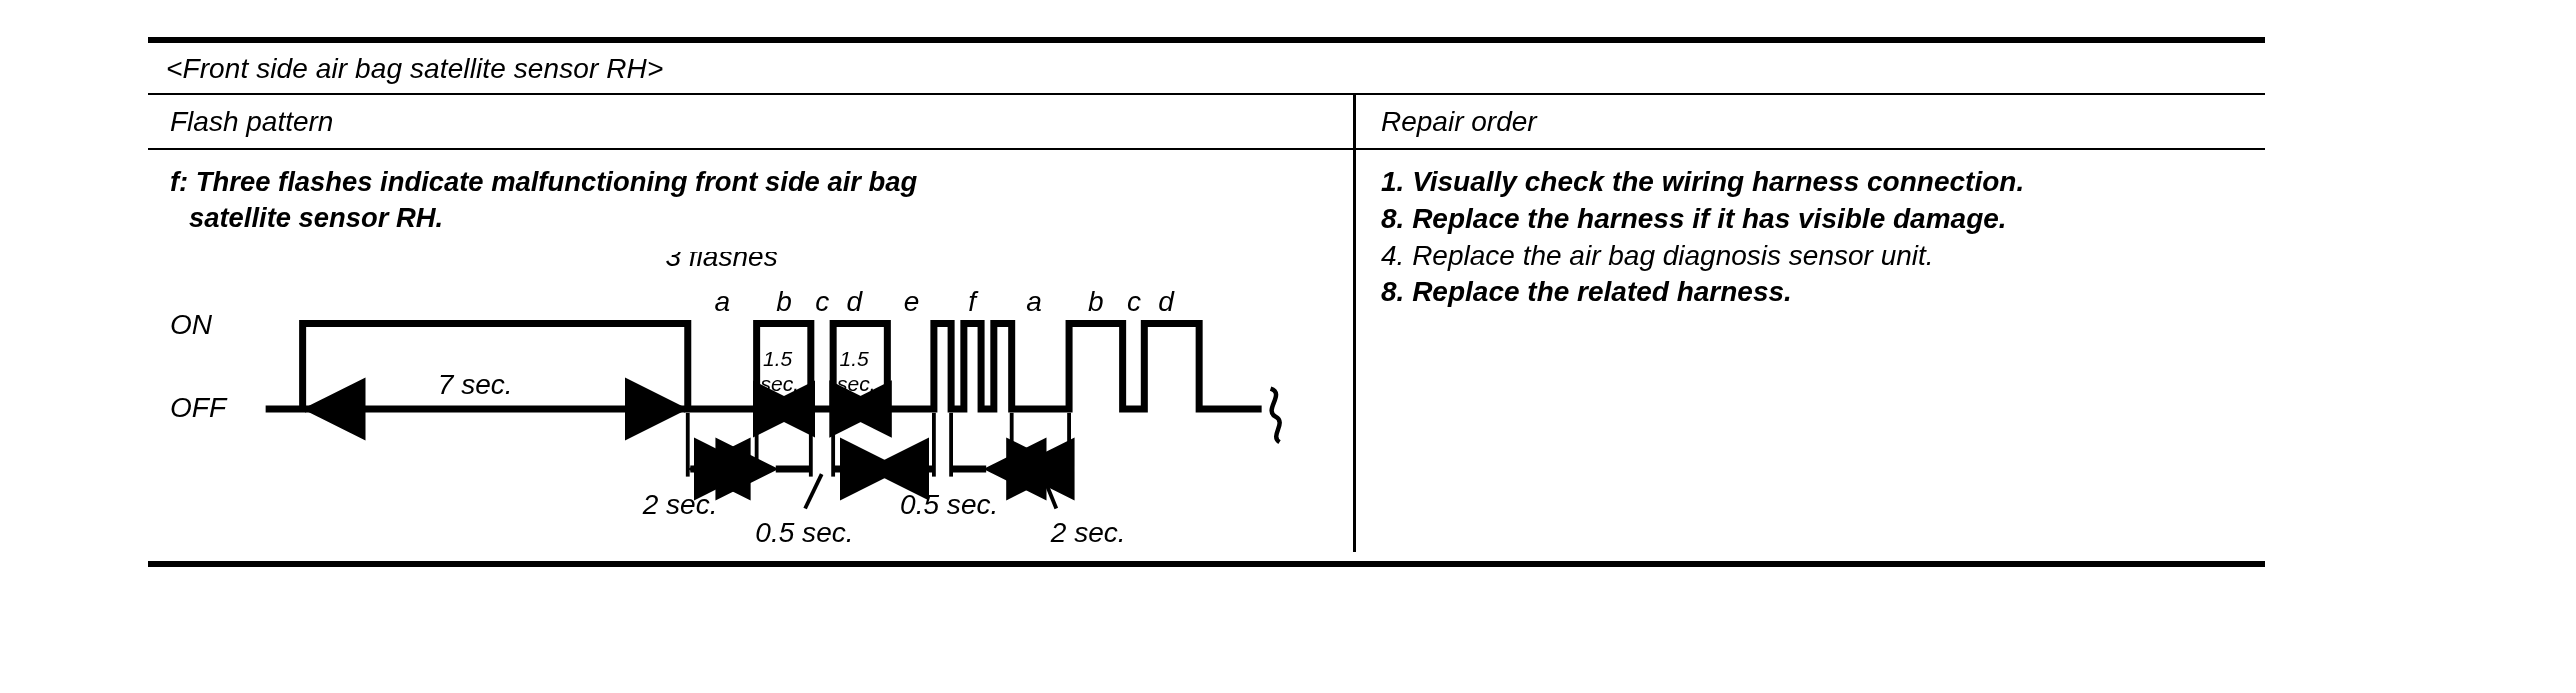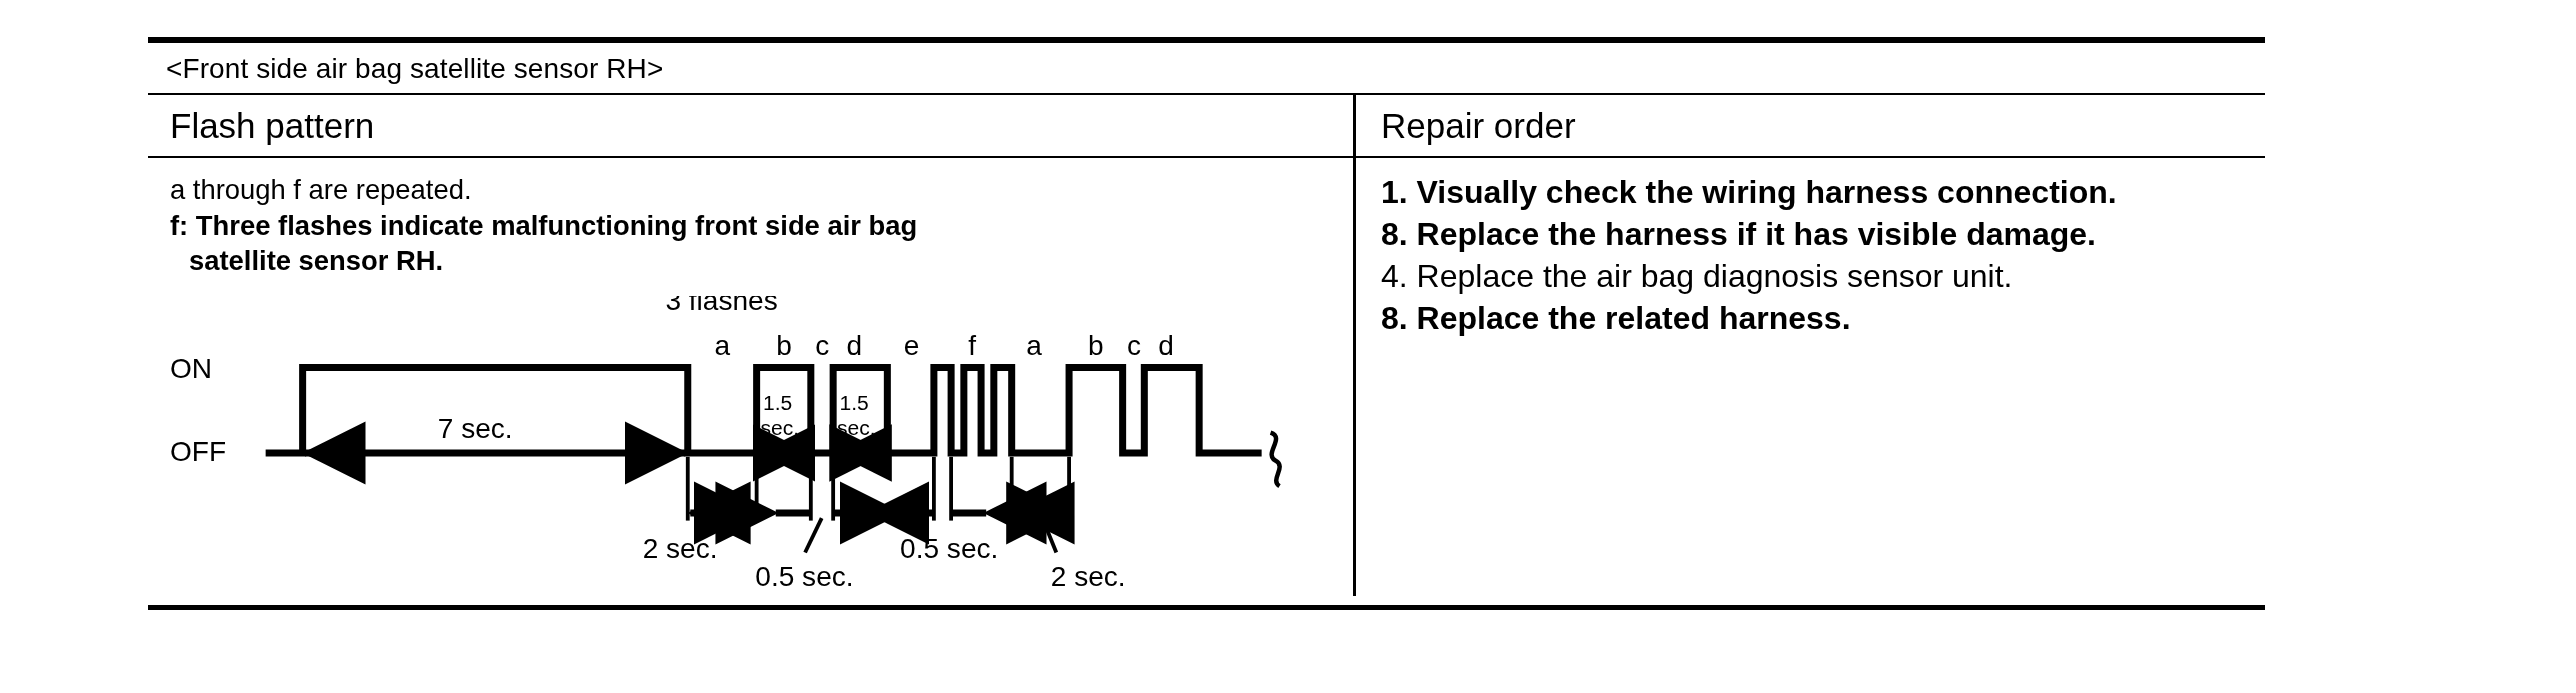--- a/index.html
+++ b/index.html
@@ -7,21 +7,21 @@
     margin: 0; padding: 0;
     background: #ffffff;
   }
   body {
     width: 2576px; height: 693px;
     font-family: "Liberation Sans", sans-serif;
     color: #000000;
     overflow: hidden;
   }
 
-  .page { position: relative; width: 2220px; height: 693px; }
+  .page { position: relative; width: 2220px; height: 693px; font-style: italic; }
 
   
   .tbl {
     position: absolute;
     left: 148px; top: 37px;
     width: 2117px;
   }
   .rule-thick { height: 5.7px; background: #000; width: 100%; }
   .rule-thin  { height: 2.6px; background: #000; width: 100%; }
 
@@ -31,37 +31,37 @@
     line-height: 1.15;
     letter-spacing: 0.1px;
   }
 
   .grid { position: relative; display: flex; width: 100%; }
   .col-left  { width: 1205px; flex: 0 0 1205px; }
   .col-right { flex: 1 1 auto; border-left: 3.2px solid #000; }
 
   .hdr-cell {
     padding: 11.5px 0 10.2px 22px;
-    font-size: 35px;
+    font-size: 28px;
     line-height: 1.1;
   }
 
   .body-cell { padding: 14px 0 0 22px; }
 
   .para {
     font-size: 27.4px;
     line-height: 1.30;
     font-weight: 700;
     white-space: pre;
   }
   .para.light { font-weight: 400; }
 
   .rlist { list-style: none; margin: 0; padding: 0; }
   .rlist li {
-    font-size: 32px;
+    font-size: 28px;
     line-height: 1.31;
     font-weight: 700;
     white-space: pre;
   }
   .rlist li.light { font-weight: 400; }
 
   
   .figure { position: relative; width: 1135px; height: 300px; margin-top: 16.6px; }
   .figure svg { display: block; }
 
@@ -96,21 +96,20 @@
       </div>
     </div>
 
     <div class="rule-thin"></div>
 
     <div class="grid">
 
       <div class="col-left">
         <div class="body-cell">
 
-          <div class="para light">a through f are repeated.</div>
           <div class="para">f: Three flashes indicate malfunctioning front side air bag</div>
           <div class="para" style="padding-left:19px">satellite sensor RH.</div>
 
           <div class="figure">
             <svg width="1135" height="300" viewBox="0 0 1780 470">
               <defs>
                 <marker id="ahR" markerWidth="9" markerHeight="9" refX="8.6" refY="4.5" orient="auto" markerUnits="strokeWidth">
                   <path d="M0,0 L9,4.5 L0,9 z" fill="#000"></path>
                 </marker>
                 <marker id="ahL" markerWidth="9" markerHeight="9" refX="0.4" refY="4.5" orient="auto" markerUnits="strokeWidth">

